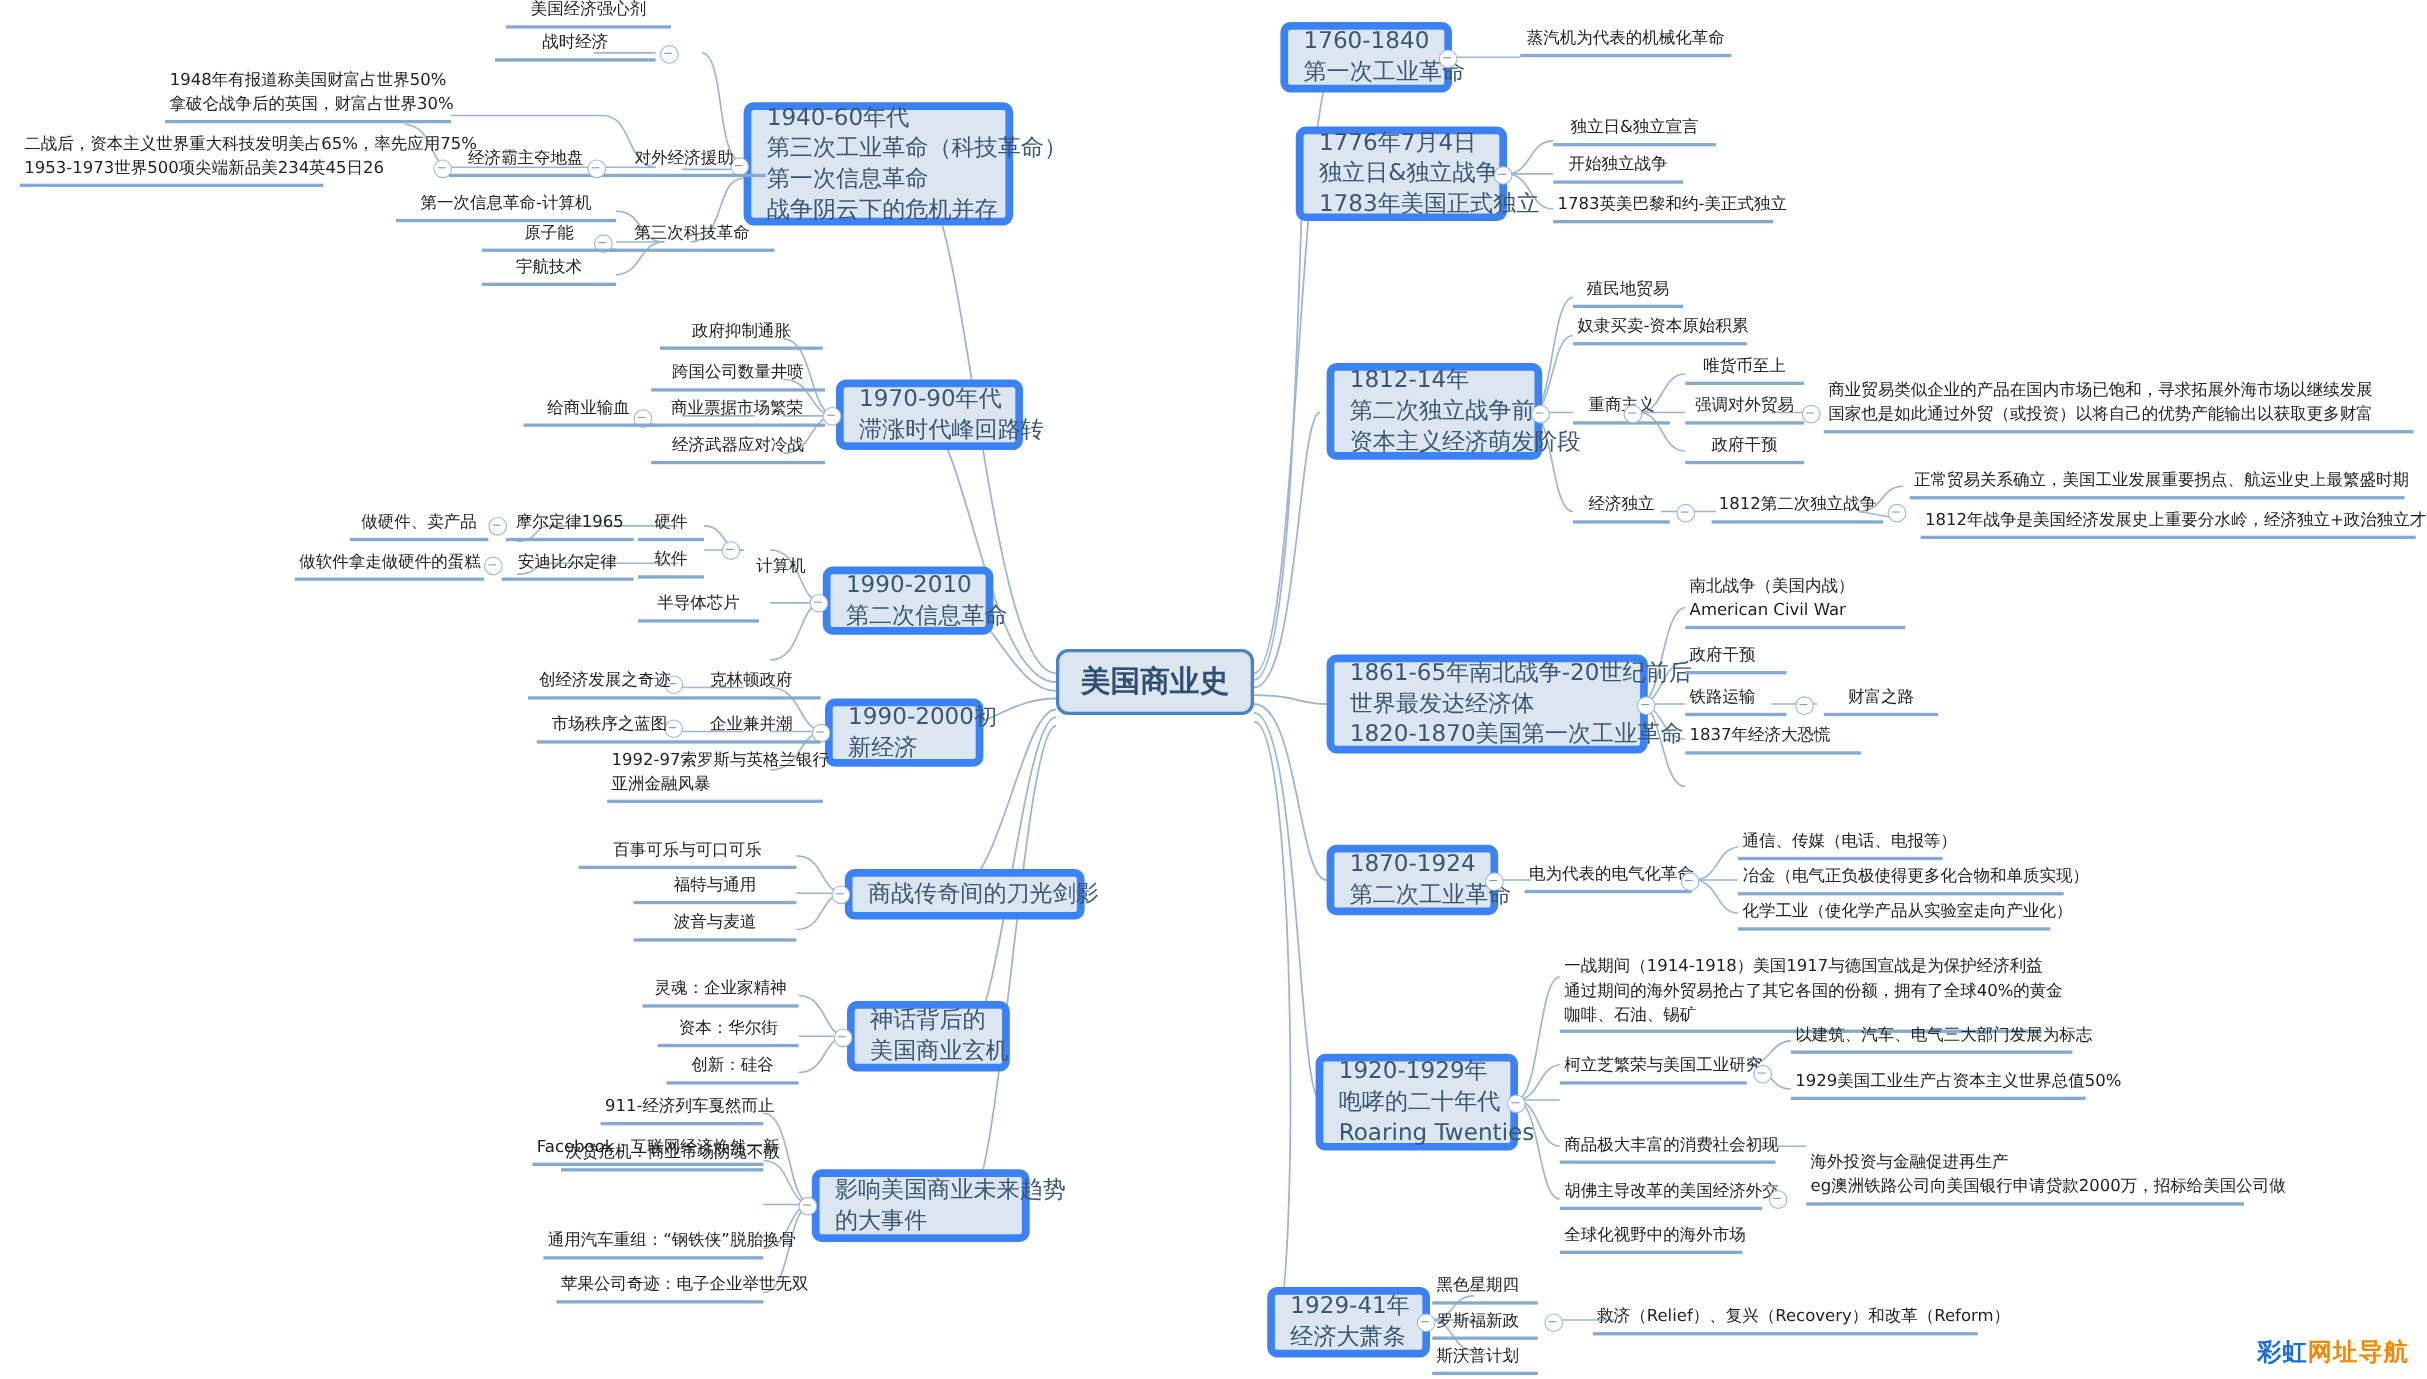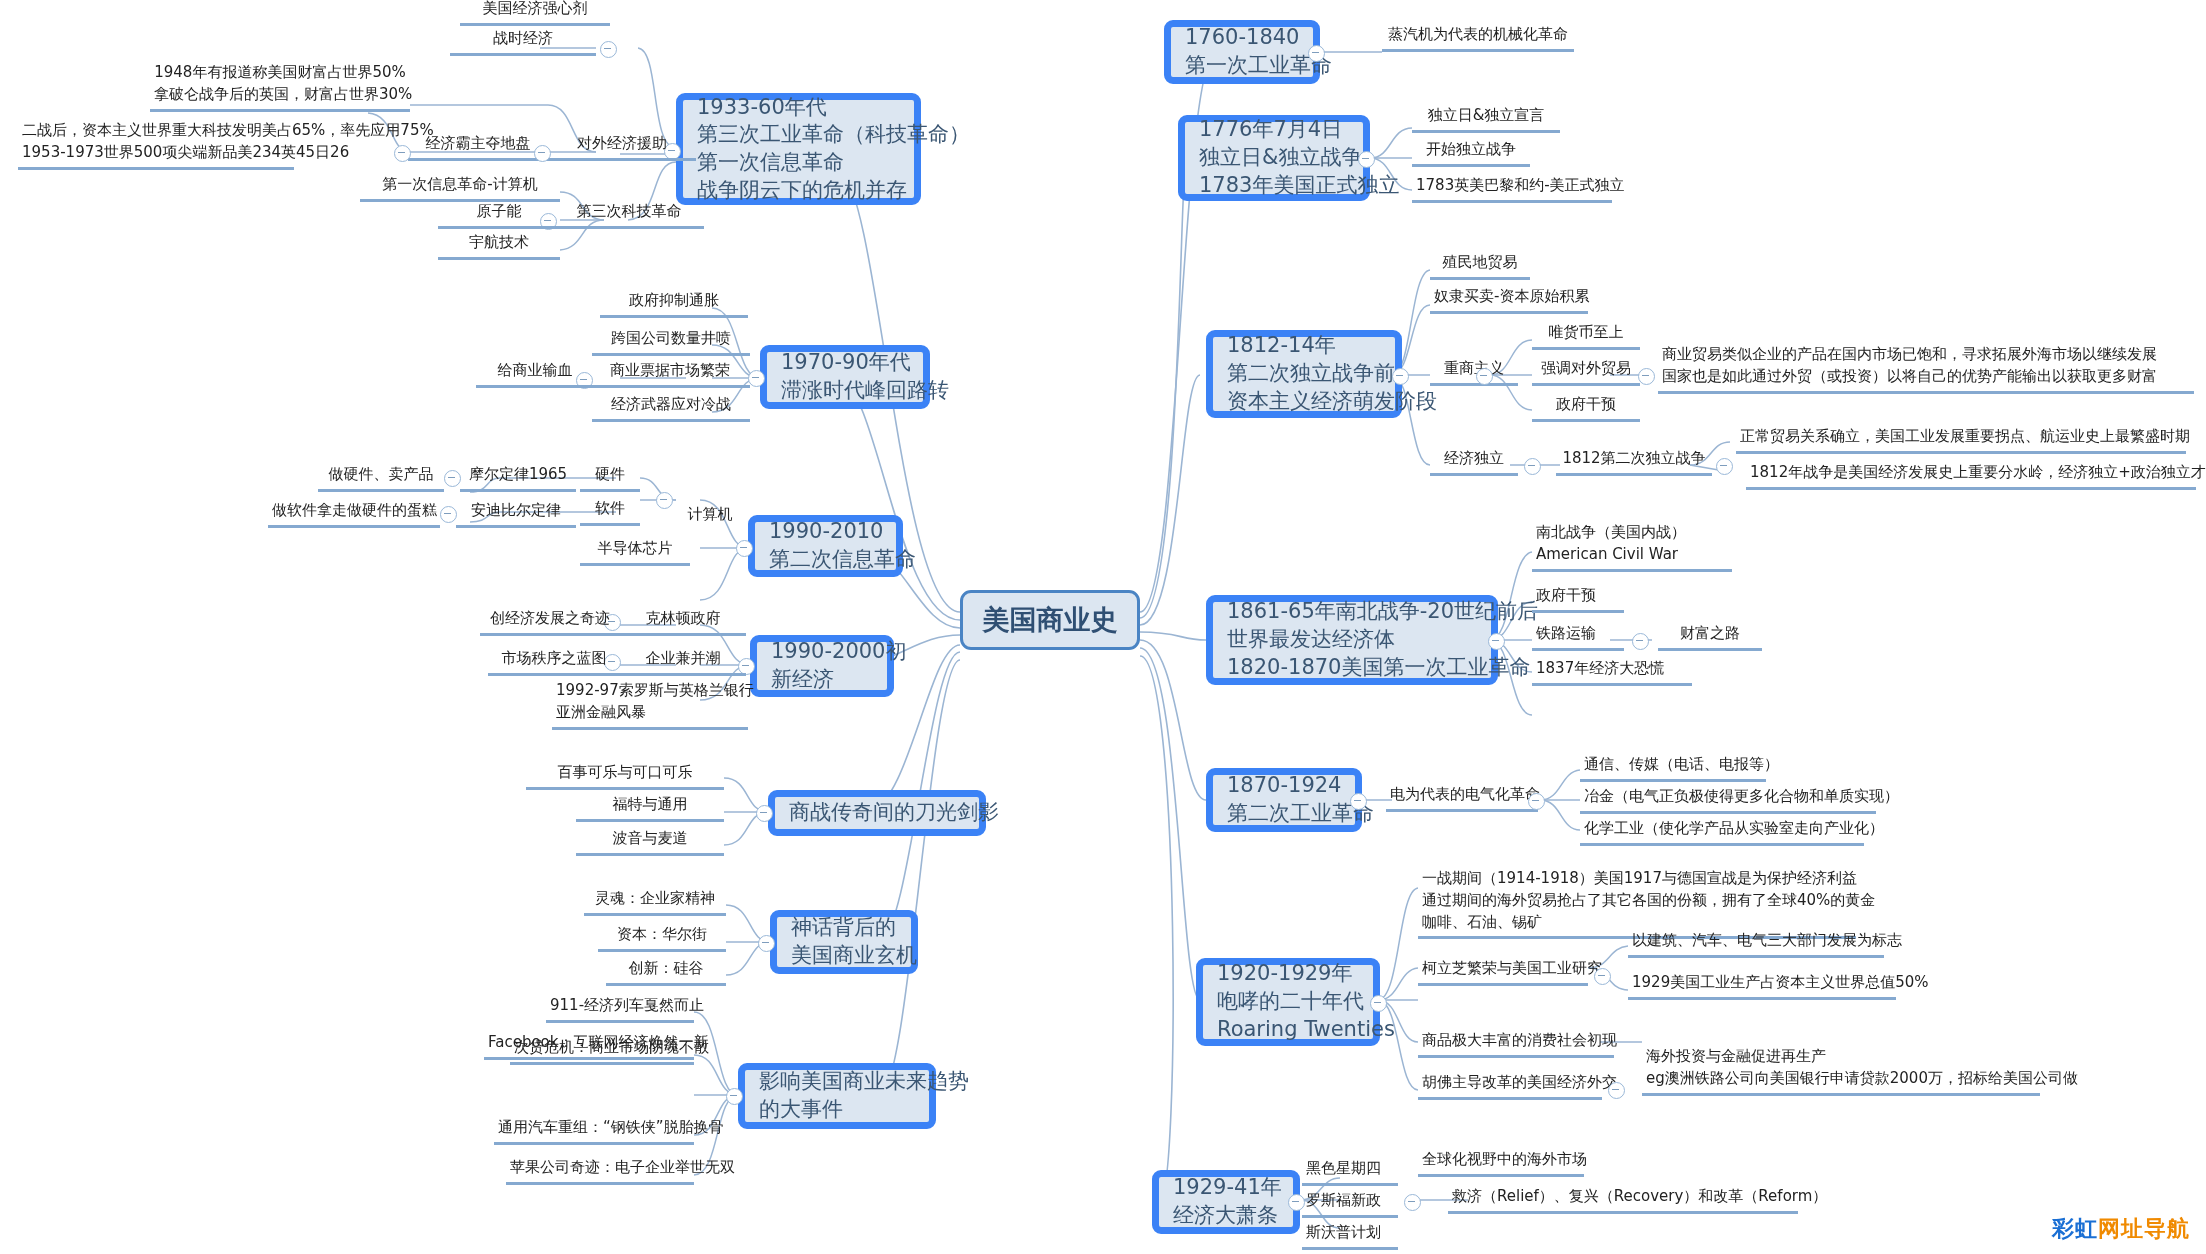--- a/index.html
+++ b/index.html
@@ -189,21 +189,21 @@
 
       <path d="M1300,1200 C1322,1200 1320,1178 1340,1178"></path>
       <path d="M1300,1200 L1340,1200"></path>
       <path d="M1300,1200 C1322,1200 1320,1228 1340,1228"></path>
       <path d="M1420,1200 L1468,1200"></path>
     </g>
   </svg>
 
   <div class="topic center" style="left:960px;top:590px;width:180px;height:60px;">美国商业史</div>
 
-  <div class="topic" style="left:676px;top:93px;width:245px;height:112px;">1933-60年代
+  <div class="topic" style="left:676px;top:93px;width:245px;height:112px;">1940-60年代
 第三次工业革命（科技革命）
 第一次信息革命
 战争阴云下的危机并存</div>
   <div class="toggle" style="left:664px;top:143px;"></div>
 
   <div class="leaf c" style="left:450px;top:28px;width:146px;">战时经济</div>
   <div class="leaf c" style="left:460px;top:-2px;width:150px;">美国经济强心剂</div>
   <div class="toggle" style="left:600px;top:41px;"></div>
 
   <div class="leaf c" style="left:548px;top:133px;width:148px;">对外经济援助</div>
@@ -350,21 +350,21 @@
 咖啡、石油、锡矿</div>
   <div class="leaf" style="left:1418px;top:958px;width:170px;">柯立芝繁荣与美国工业研究</div>
   <div class="toggle" style="left:1594px;top:968px;"></div>
   <div class="leaf" style="left:1628px;top:930px;width:256px;">以建筑、汽车、电气三大部门发展为标志</div>
   <div class="leaf" style="left:1628px;top:972px;width:268px;">1929美国工业生产占资本主义世界总值50%</div>
   <div class="leaf" style="left:1418px;top:1030px;width:196px;">商品极大丰富的消费社会初现</div>
   <div class="leaf" style="left:1418px;top:1072px;width:184px;">胡佛主导改革的美国经济外交</div>
   <div class="toggle" style="left:1608px;top:1082px;"></div>
   <div class="leaf" style="left:1642px;top:1046px;width:398px;">海外投资与金融促进再生产
 eg澳洲铁路公司向美国银行申请贷款2000万，招标给美国公司做</div>
-  <div class="leaf" style="left:1418px;top:1112px;width:166px;margin-top:37px;">全球化视野中的海外市场</div>
+  <div class="leaf" style="left:1418px;top:1112px;width:166px;">全球化视野中的海外市场</div>
 
   <div class="topic" style="left:1152px;top:1170px;width:148px;height:64px;">1929-41年
 经济大萧条</div>
   <div class="toggle" style="left:1288px;top:1194px;"></div>
   <div class="leaf" style="left:1302px;top:1158px;width:96px;">黑色星期四</div>
   <div class="leaf" style="left:1302px;top:1190px;width:96px;">罗斯福新政</div>
   <div class="toggle" style="left:1404px;top:1194px;"></div>
   <div class="leaf" style="left:1448px;top:1186px;width:350px;">救济（Relief）、复兴（Recovery）和改革（Reform）</div>
   <div class="leaf" style="left:1302px;top:1222px;width:96px;">斯沃普计划</div>
 

